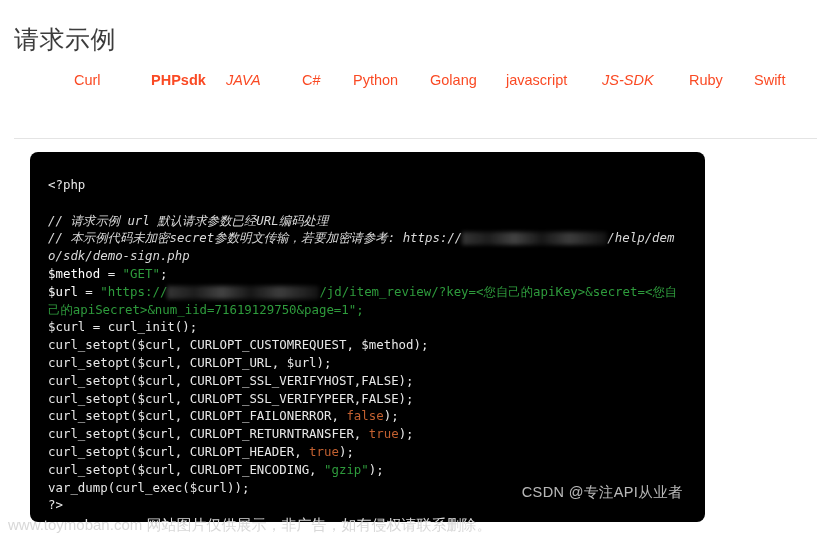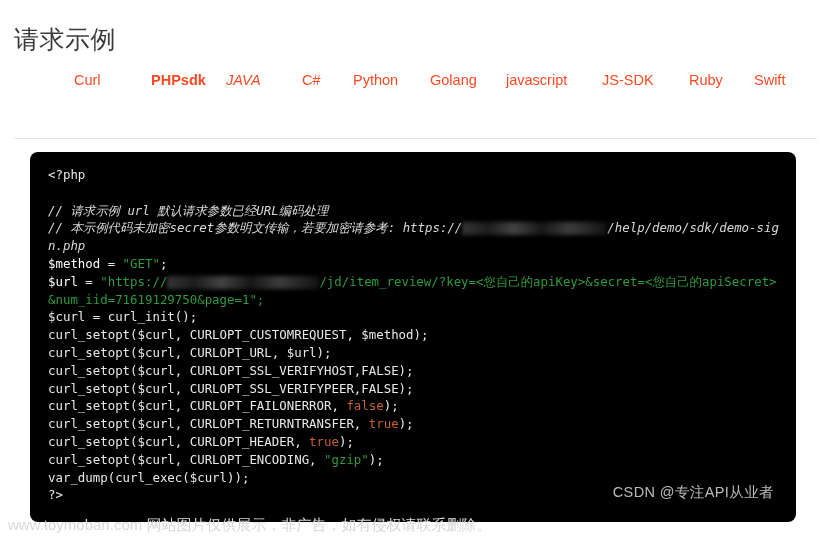--- a/index.html
+++ b/index.html
@@ -74,26 +74,26 @@
     width: 803px;
     height: 1px;
     background: #e4e4e4;
   }
 
   
   .code-block {
     position: absolute;
     left: 30px;
     top: 152px;
-    width: 766px;
+    width: 675px;
     height: 370px;
     background: #000000;
     border-radius: 8px;
     box-sizing: border-box;
-    padding: 14px 16px 10px 18px;
+    padding: 24px 16px 10px 18px;
     overflow: hidden;
   }
   .code-block pre {
     margin: 0;
     font-family: "DejaVu Sans Mono", "Liberation Mono", monospace;
     font-size: 12.4px;
     line-height: 17.8px;
     color: #e8e8e8;
     white-space: pre-wrap;
     word-break: break-all;
@@ -153,21 +153,21 @@
 
 <div class="tab-panel">
   <div class="tab-row row-one" id="tab-row-one">
       <button class="tab" style="left: 14px; margin-left: 46px;">Curl</button>
       <button class="tab" style="left: 137px; font-weight: bold;">PHPsdk</button>
       <button class="tab" style="left: 212px; font-style: italic;">JAVA</button>
       <button class="tab" style="left: 288px;">C#</button>
       <button class="tab" style="left: 339px;">Python</button>
       <button class="tab" style="left: 416px;">Golang</button>
       <button class="tab" style="left: 492px;">javascript</button>
-      <button class="tab" style="left: 588px;">JS-SDK</button>
+      <button class="tab" style="left: 588px; font-style: italic;">JS-SDK</button>
       <button class="tab" style="left: 675px; text-align: center;">Ruby</button>
       <button class="tab" style="left: 740px;">Swift</button>
     </div>
 </div>
 <div class="tabs-bottom-rule"></div>
 
 <div class="code-block">
   <pre id="code-pre"><span><span class="c-def">&lt;?php</span></span>
 <span></span>
 <span><span class="c-comment">// 请求示例 url 默认请求参数已经URL编码处理</span></span>

